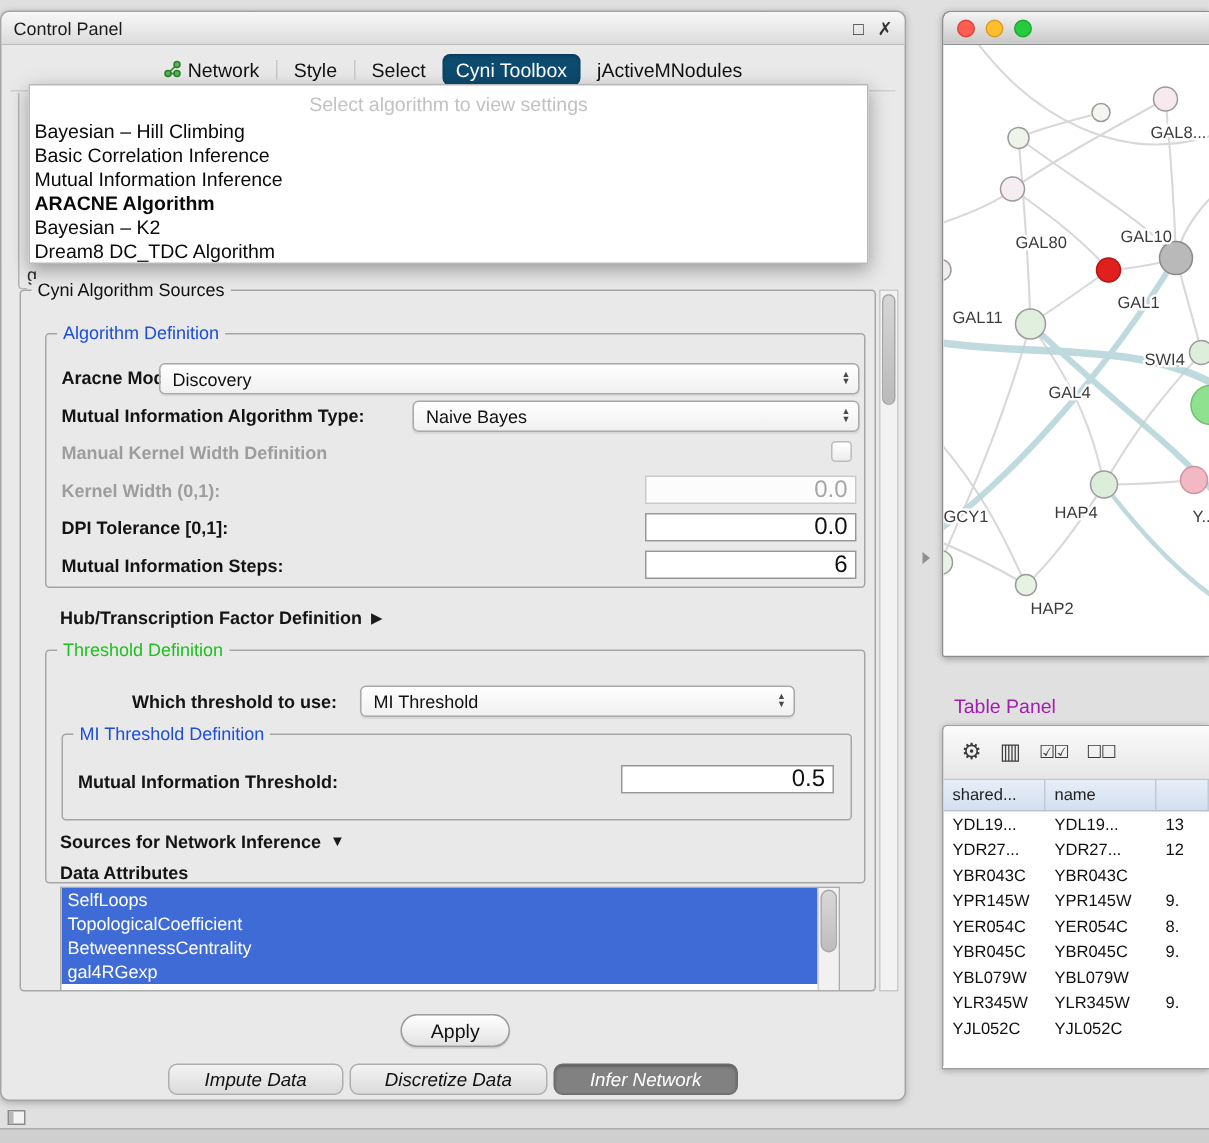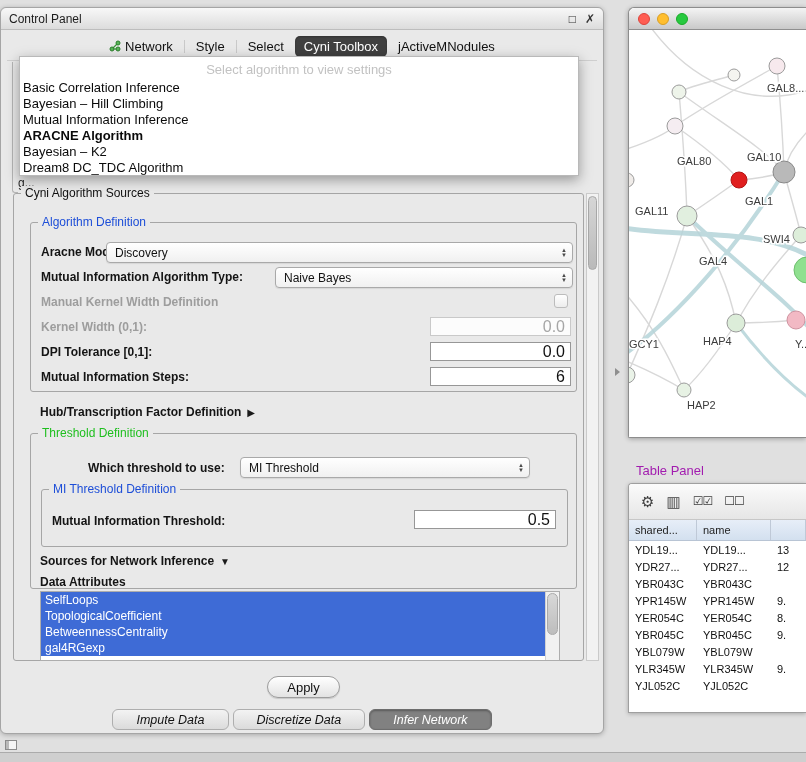--- a/index.html
+++ b/index.html
@@ -25,21 +25,21 @@
   }
   .cp-title{flex:0 0 auto;}
   .cp-win-btns{margin-left:auto;display:flex;gap:9px;font-size:12px;color:#333;font-weight:bold;}
   .cp-win-btns span{cursor:default;line-height:12px;}
 
   .tabbar{
     position:absolute;left:0;top:26px;right:0;height:24px;
     display:flex;justify-content:center;align-items:center;gap:2px;font-size:13px;color:#111;
   }
   .tab{padding:3px 9px;border-radius:5px;display:flex;align-items:center;gap:4px;white-space:nowrap;}
-  .tab.active{background:#404040;color:#fff;box-shadow:inset 0 1px 2px rgba(0,0,0,.25);}
+  .tab.active{background:#0c4a6e;color:#fff;box-shadow:inset 0 1px 2px rgba(0,0,0,.25);}
   .tab-sep{width:1px;height:13px;background:#c9c9c9;}
   .tabbar-rule{position:absolute;left:6px;right:6px;top:52px;border-top:1px solid #cfcfcf;}
 
   
   .obscured-border{position:absolute;left:11px;top:54px;height:130px;width:5px;
     border-left:1px solid #b5b5b5;border-bottom:1px solid #b5b5b5;border-radius:0 0 0 3px;}
   .obscured-text{position:absolute;left:17px;top:168px;font-size:12px;color:#2a2a2a;}
 
   
   .popup{
@@ -275,22 +275,22 @@
   <div class="apply-btn">Apply</div>
 
   <div class="bottom-tabs">
     <div class="btab">Impute Data</div>
     <div class="btab">Discretize Data</div>
     <div class="btab active">Infer Network</div>
   </div>
 
   <div class="popup">
     <div class="popup-prompt">Select algorithm to view settings</div>
+    <div class="popup-item">Bayesian – Hill Climbing</div>
     <div class="popup-item">Basic Correlation Inference</div>
-    <div class="popup-item">Bayesian – Hill Climbing</div>
     <div class="popup-item">Mutual Information Inference</div>
     <div class="popup-item bold">ARACNE Algorithm</div>
     <div class="popup-item">Bayesian – K2</div>
     <div class="popup-item">Dream8 DC_TDC Algorithm</div>
   </div>
 </div>
 
 <div class="splitter-arrow"></div>
 
 <div class="net-window">

